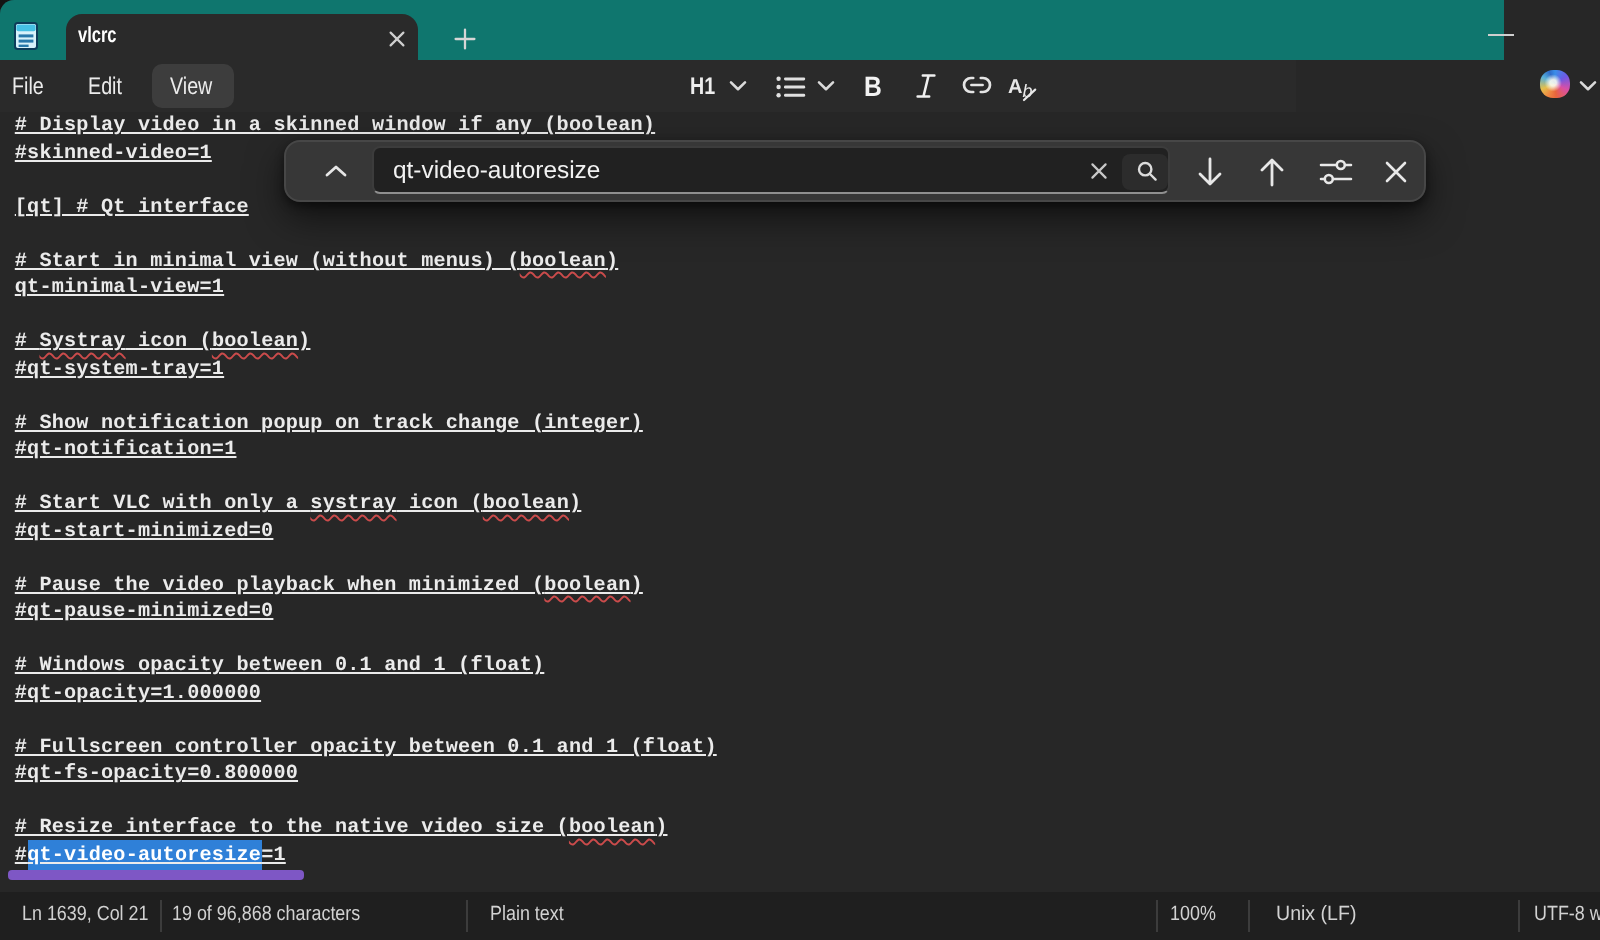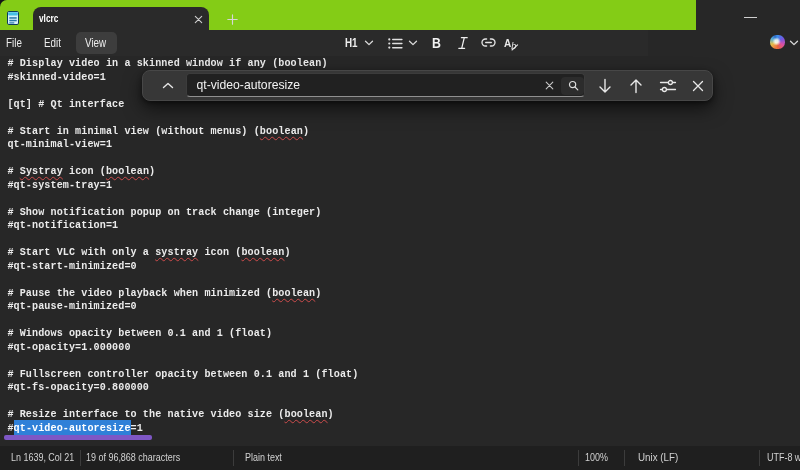--- a/index.html
+++ b/index.html
@@ -5,35 +5,35 @@
   * { box-sizing: border-box; }
   html,body { margin:0; padding:0; background:#141414; }
   #win {
     position:relative; width:800px; height:470px; overflow:hidden;
     background:#272727; font-family:"Liberation Sans", sans-serif;
     border-top-left-radius:7px;
   }
   .abs { position:absolute; }
 
   
-  #titlebar { position:absolute; top:0; left:0; width:696px; height:30px; background:#84cc16; }
+  #titlebar { position:absolute; top:0; left:0; width:752px; height:30px; background:#0f766e; }
   #tab { position:absolute; top:7px; left:33px; width:176px; height:23px; background:#2a2a2a; border-radius:8px 8px 0 0; }
   #tab .label { position:absolute; left:6px; top:5px; font-size:11px; font-weight:700; color:#ffffff; transform:scale(0.75,1); transform-origin:left center; }
 
   
   #menurow { position:absolute; top:30px; left:0; width:648px; height:26px; background:#2a2a2a; }
   .menuitem { position:absolute; top:0; height:26px; line-height:26px; font-size:12px; color:#ececec; transform:scale(0.82,1); transform-origin:left center; }
   #viewbtn { position:absolute; left:75.5px; top:1.5px; width:41px; height:22px; background:#3d3d3d; border-radius:5px; }
 
   
   #editor-text {
     position:absolute; top:57.3px; left:7.4px; margin:0;
     font-family:"Liberation Mono", monospace;
     font-size:10.1px; line-height:13.5px; font-weight:700; letter-spacing:0.1px;
-    color:#ebebeb; white-space:pre; z-index:1;
+    color:#ebebeb; white-space:pre; z-index:1;text-decoration:underline;
   }
   .sq {
     font-style:normal;
     text-decoration-line: underline;
     text-decoration-style: wavy;
     text-decoration-color: #cc4b4b;
     text-decoration-thickness: 0.9px;
     text-underline-offset: 1.5px;
     text-align: center;
   }

